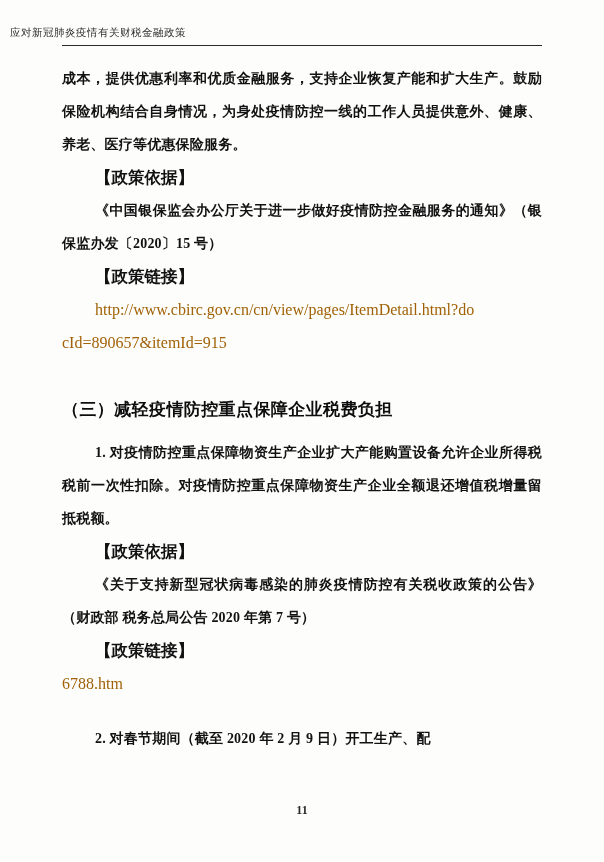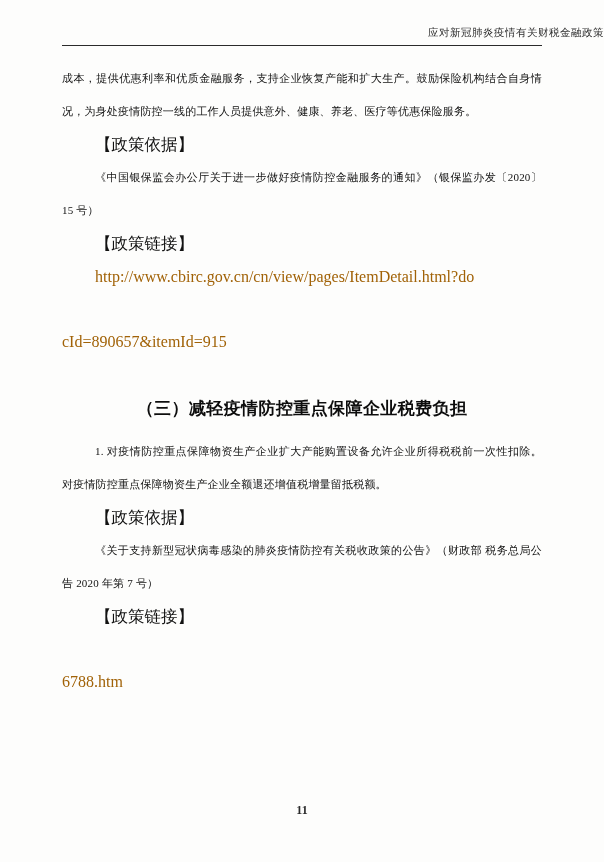--- a/index.html
+++ b/index.html
@@ -21,21 +21,21 @@
     height: 862px;
     background: #fdfdfc;
     box-sizing: border-box;
     padding: 0;
   }
   .header {
     position: absolute;
     top: 22px;
     left: 10px;
     right: 0;
-    text-align: right;
+    text-align: left;
   }
   .header-text {
     font-size: 10.5px;
     letter-spacing: 0.5px;
     color: #2b2b2b;
     display: inline-block;
     padding-bottom: 4px;
   }
   .header-rule {
     position: absolute;
@@ -45,56 +45,57 @@
     height: 1px;
     background: #2b2b2b;
   }
   .content {
     position: absolute;
     top: 62px;
     left: 62px;
     width: 480px;
   }
   .para {
-    font-size: 11px;
+    font-size: 14px;
     line-height: 33px;
     text-align: justify;
     text-justify: inter-ideograph;
     margin: 0;
     color: #121212;
     letter-spacing: 0.2px;
+    font-weight: bold;
   }
   .indent {
     text-indent: 33px;
   }
   .label {
     font-size: 16.5px;
     line-height: 33px;
     margin: 0;
     text-indent: 33px;
     color: #121212;
+    font-weight: bold;
   }
   .url {
     font-size: 16px;
     line-height: 33px;
     margin: 0;
     text-indent: 33px;
     word-break: break-all;
     color: #a16207;
     font-family: "Liberation Serif", "DejaVu Serif", serif;
   }
   .url.cont {
     text-indent: 0;
-    margin-top: 32px;
   }
   .section-title {
     font-size: 17px;
     line-height: 33px;
     font-weight: bold;
-    text-align: center;
+    text-align: left;
     margin: 0;
     color: #0d0d0d;
     letter-spacing: 0.4px;
   }
   .gap-lg { height: 34px; }
   .gap-md { height: 22px; }
   .gap-sm { height: 10px; }
   .footer {
     position: absolute;
     bottom: 44px;
@@ -140,20 +141,21 @@
     <p class="label">【政策依据】</p>
 
     <p class="para indent">《关于支持新型冠状病毒感染的肺炎疫情防控有关税收政策的公告》（财政部 税务总局公告 2020 年第 7 号）</p>
 
     <p class="label">【政策链接】</p>
 
     <p class="url cont">6788.htm</p>
 
     <div class="gap-md"></div>
 
+    <p class="para indent">2. 对春节期间（截至 2020 年 2 月 9 日）开工生产、配</p>
 
   </div>
 
   <div class="footer">
     <span>11</span>
   </div>
 
 </div>
 
 </body></html>

